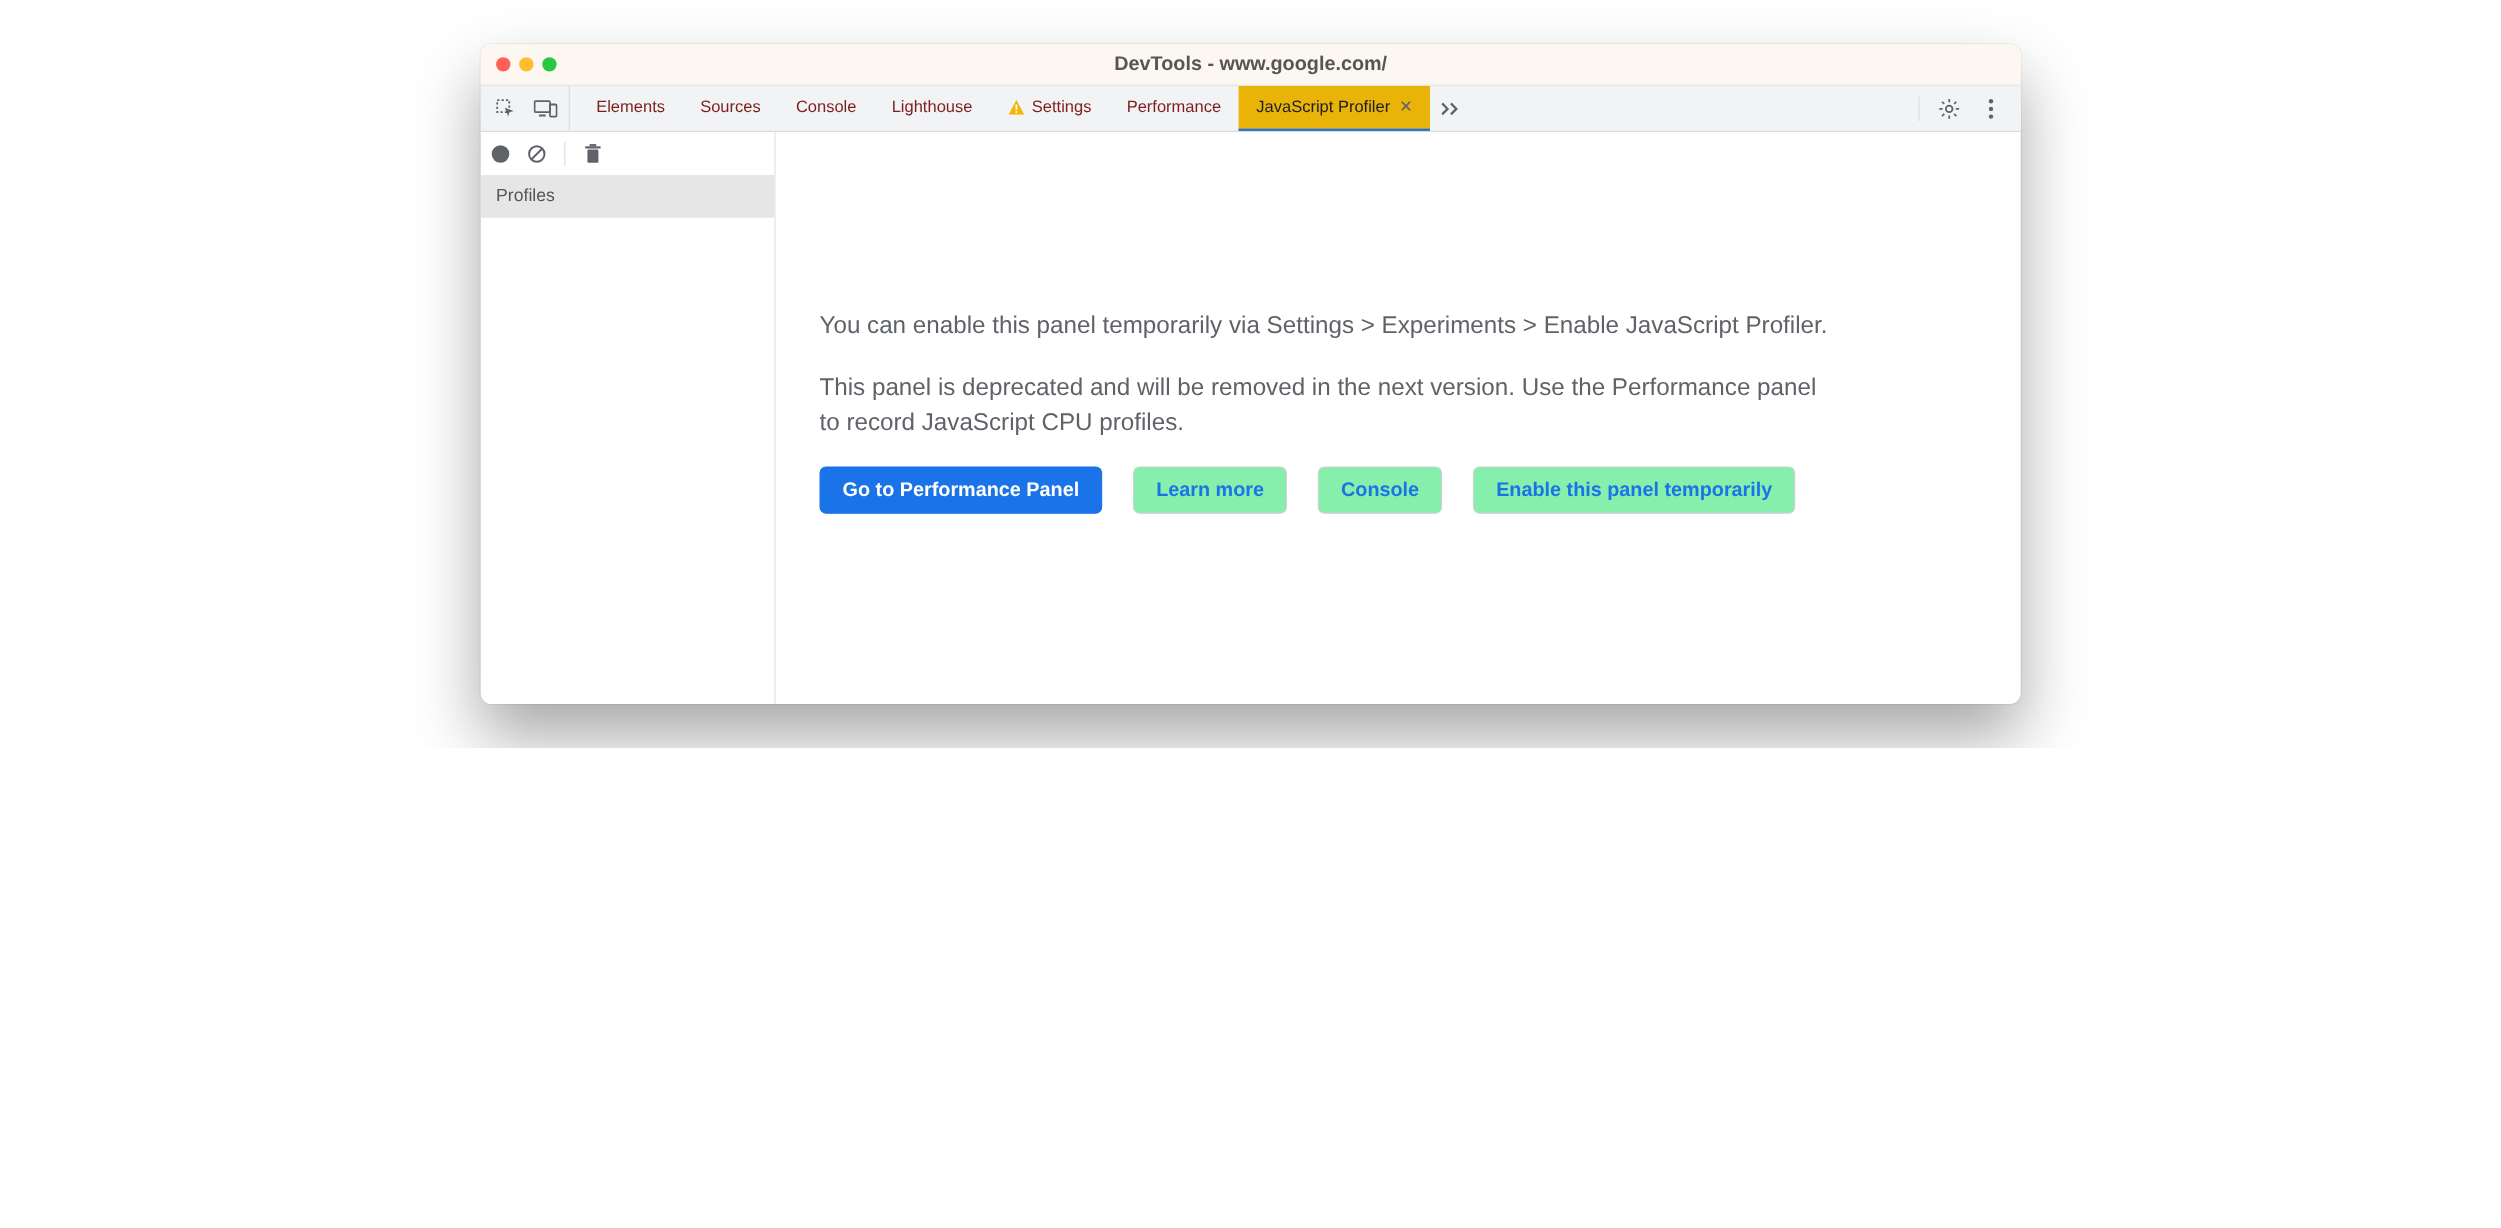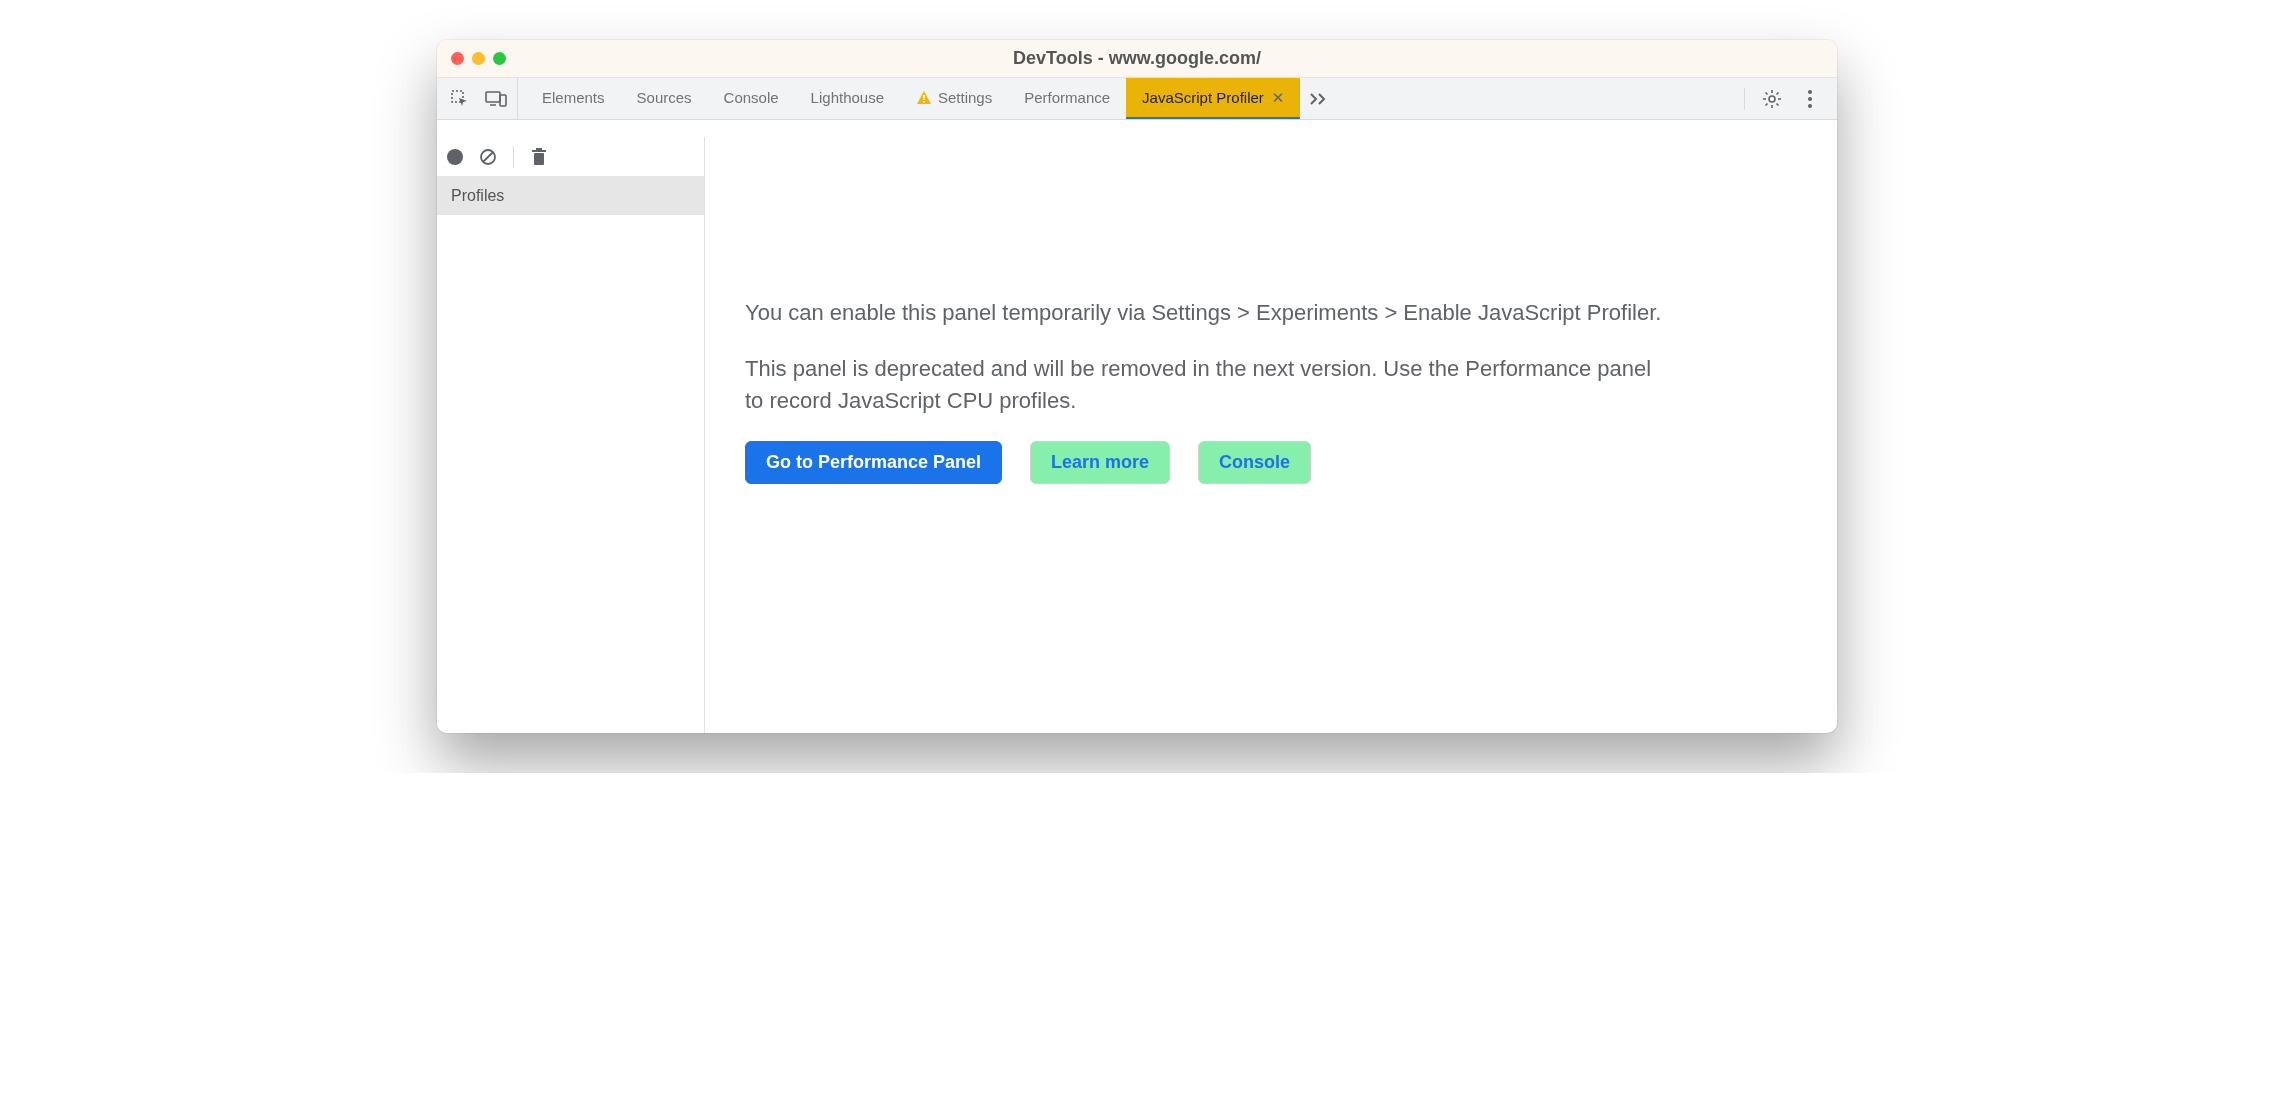--- a/index.html
+++ b/index.html
@@ -74,21 +74,21 @@
     display: flex;
     align-items: stretch;
     gap: 0;
   }
   .tab {
     display: flex;
     align-items: center;
     gap: 6px;
     padding: 0 16px;
     cursor: pointer;
-    color: #737373;
+    color: #7f1d1d;
     border-bottom: 2px solid transparent;
   }
   .tab.active {
     color: #202124;
     border-bottom: 2px solid #1a73e8;
     background: #eab308;
   }
   .tab .close {
     font-size: 15px;
     line-height: 1;
@@ -110,22 +110,21 @@
     display: flex;
     align-items: center;
     gap: 16px;
     padding-right: 10px;
   }
   .vsep {
     width: 1px; height: 22px; background: #d9dbdd;
   }
   .content {
     display: flex;
-    height: 596px;
-    margin-top: 17px;
+    height: 520px;
   }
   .sidebar {
     width: 268px;
     border-right: 1px solid #e0e0e0;
     background: #fff;
     display: flex;
     flex-direction: column;
   }
   .sidebar-toolbar {
     height: 40px;
@@ -299,18 +298,19 @@
     </div>
 
     <div class="main">
       <div class="message">
         <p>You can enable this panel temporarily via Settings &gt; Experiments &gt; Enable JavaScript Profiler.</p>
         <p>This panel is deprecated and will be removed in the next version. Use the Performance panel to record JavaScript CPU profiles.</p>
         <div class="btn-row">
           <button class="btn primary">Go to Performance Panel</button>
           <button class="btn">Learn more</button>
           <button class="btn">Console</button>
+          <button class="btn">Enable this panel temporarily</button>
         </div>
       </div>
     </div>
   </div>
 
 </div>
 
 </body></html>

